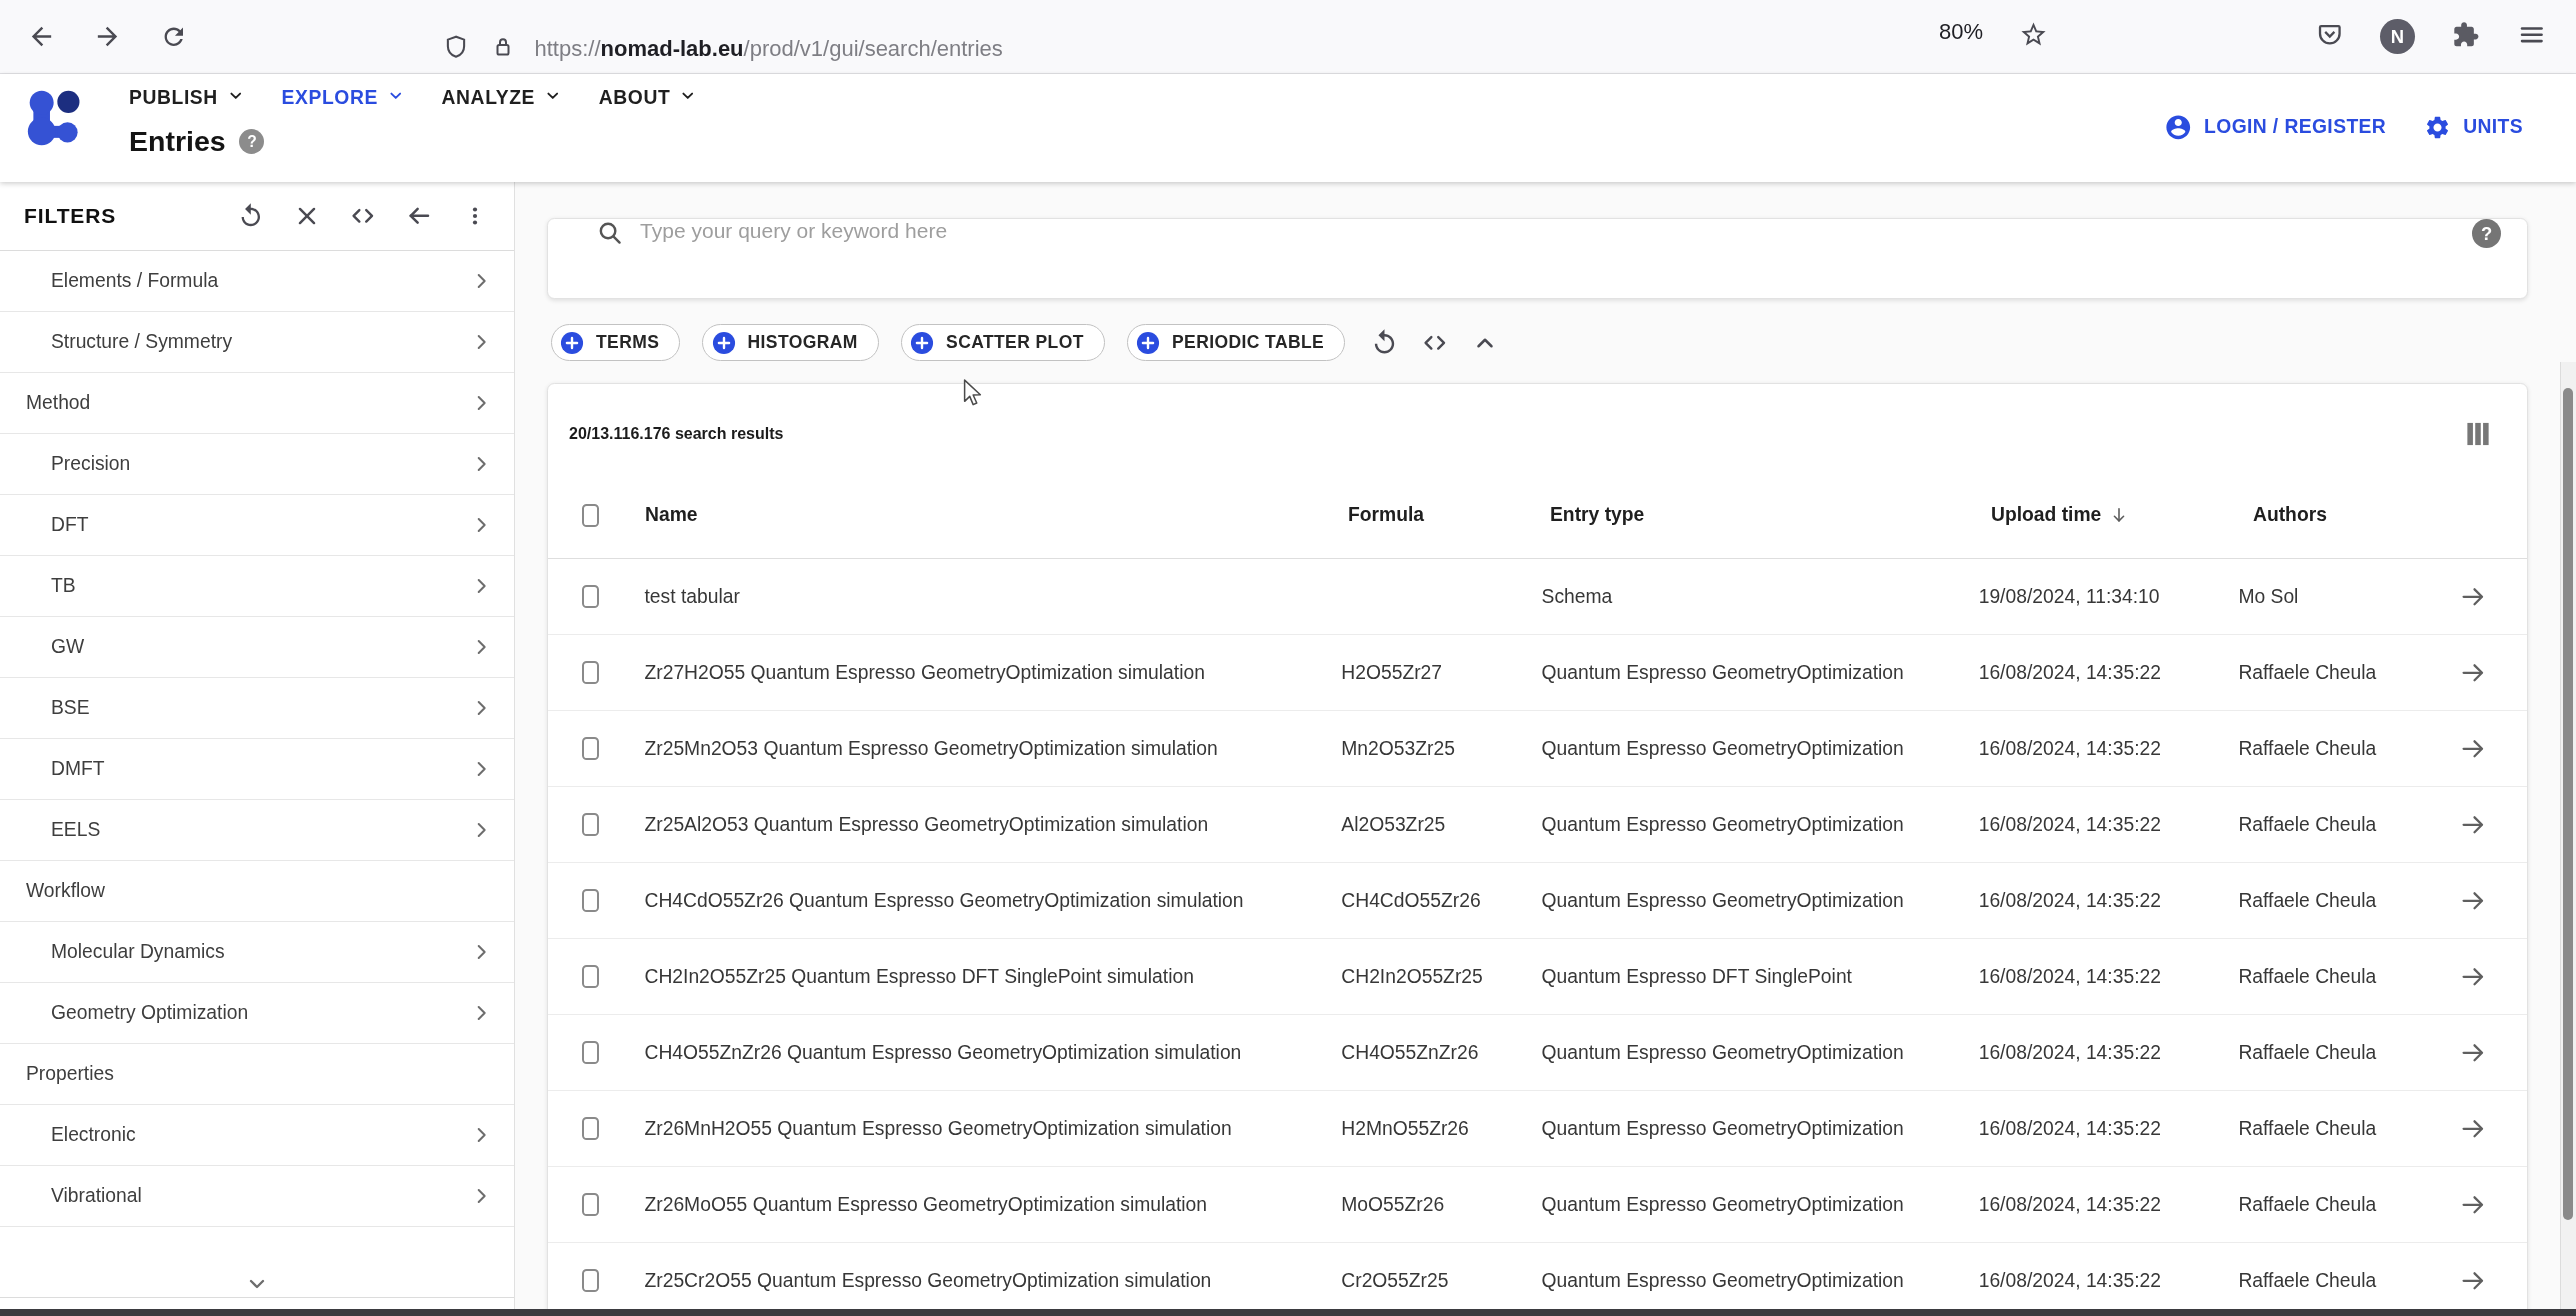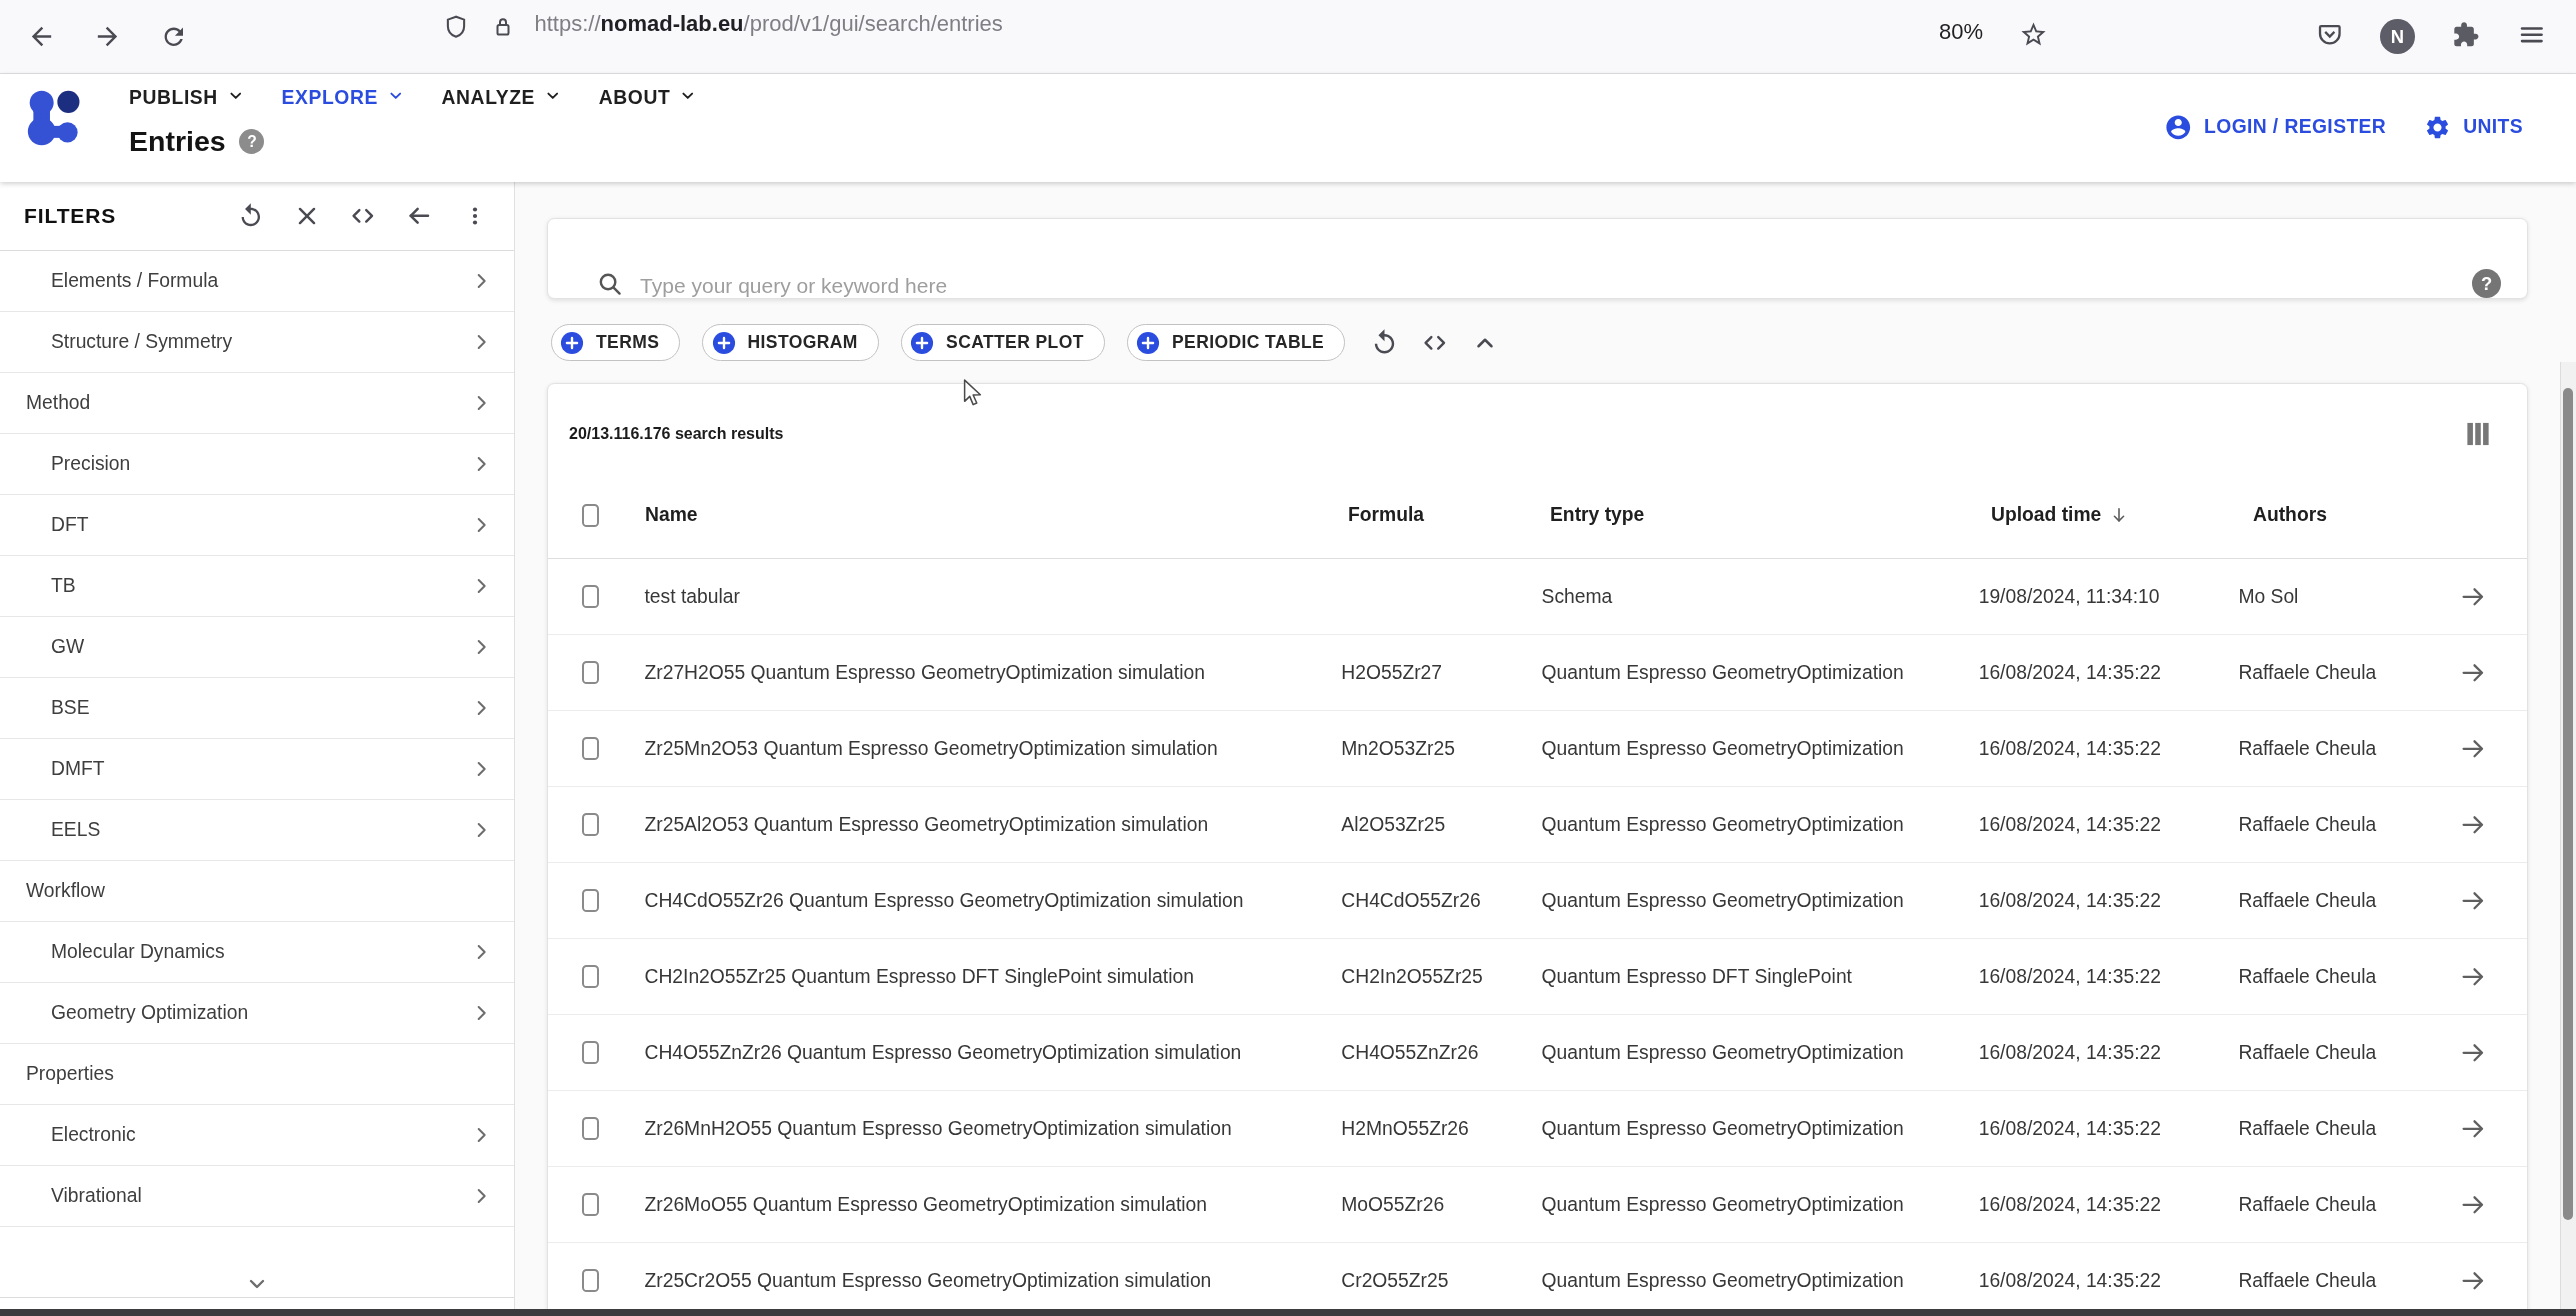--- a/index.html
+++ b/index.html
@@ -5,21 +5,21 @@
   *{box-sizing:border-box;margin:0;padding:0}
   html,body{width:2576px;height:1316px;overflow:hidden;background:#fafafa;
     font-family:"Liberation Sans","DejaVu Sans",sans-serif}
   .stage{position:absolute;inset:0;width:2576px;height:1316px;overflow:hidden}
 
   
   .browser-bar{position:absolute;top:0;left:0;width:100%;height:74px;background:#f9f9fb;
     border-bottom:0.9px solid #e0e0e4;display:flex;align-items:center;color:#4a4a52}
   .b-left{display:flex;align-items:center;gap:35px;padding-left:26px}
   .icon-btn{width:31px;height:31px;display:flex;align-items:center;justify-content:center;color:#4a4a52}
-  .urlbar{display:flex;align-items:flex-start;gap:16px;margin-left:235px;height:51px;padding:0 16.5px;border-radius:7.4px}
+  .urlbar{display:flex;align-items:flex-end;gap:16px;margin-left:235px;height:51px;padding:0 16.5px;border-radius:7.4px}
   .url-text{font-size:22px;color:#7e7e84;white-space:nowrap}
   .url-text b{color:#1f1f24;font-weight:700}
   .b-right{display:flex;gap:35px;margin-left:auto;padding-right:29px}
   .zoom-chip{font-size:22px;color:#1f1f24}
   .spacer-ext{width:195px}
   .avatar{width:35px;height:35px;border-radius:50%;background:#5d5d68;color:#fff;font-size:18.4px;
     font-weight:700;display:flex;align-items:center;justify-content:center}
 
   
   .app-header{position:absolute;top:74px;left:0;width:100%;height:108px;background:#fff;
@@ -49,21 +49,21 @@
   .f-item{height:61px;display:flex;align-items:center;padding:0 22px 0 26px;border-bottom:0.9px solid #e7e7e7;
     font-size:19.3px;color:#3e3e3e;cursor:pointer;background:#fff}
   .f-item.indented{padding-left:51px}
   .f-chevron{margin-left:auto;color:#6d6d6d;display:flex}
   .sidebar-more{position:absolute;bottom:13px;left:0;width:100%;display:flex;justify-content:center;color:#6d6d6d}
   .sidebar-endline{position:absolute;bottom:11px;left:0;width:100%;border-top:0.9px solid #dcdcdc}
 
   
   .main{position:absolute;left:515px;top:0;width:2046px;height:100%;padding:0 33px 0 32px}
   .search-card{margin-top:37px;height:81px;background:#fff;border:0.9px solid #e2e2e2;border-radius:7.4px;
-    box-shadow:0 1.8px 4.6px rgba(0,0,0,.10);display:flex;align-items:flex-end;padding:0 26px 0 48px}
+    box-shadow:0 1.8px 4.6px rgba(0,0,0,.10);display:flex;align-items:flex-start;padding:0 26px 0 48px}
   .search-card input{flex:1;border:none;outline:none;font-size:21px;color:#333;margin-left:16.5px;
     font-family:"Liberation Sans","DejaVu Sans",sans-serif;background:transparent}
   .search-card input::placeholder{color:#9e9e9e}
   .search-help{width:29px;height:29px;border-radius:50%;background:#757575;color:#fff;font-size:18.4px;
     font-weight:700;display:flex;align-items:center;justify-content:center;cursor:pointer}
 
   .toolbar{margin:25px 0 0 3.7px;display:flex;align-items:center;}
   .chip{display:inline-flex;align-items:center;gap:12px;height:37px;padding:0 20px 0 8.3px;background:#fff;
     border:0.9px solid #c2c2c2;border-radius:18.4px;font-size:17.5px;font-weight:700;letter-spacing:0.4px;
     color:#262626;cursor:pointer;white-space:nowrap}

